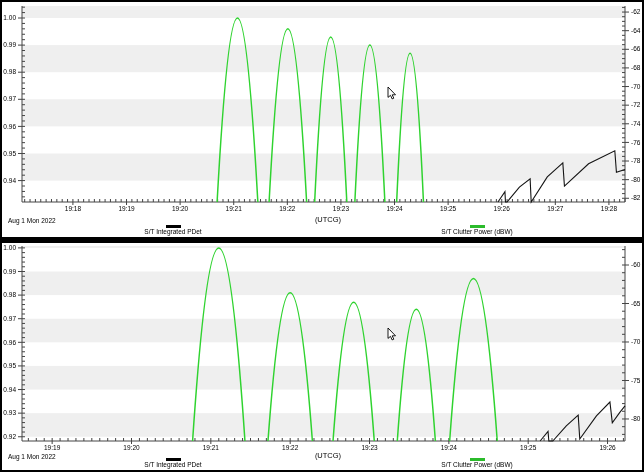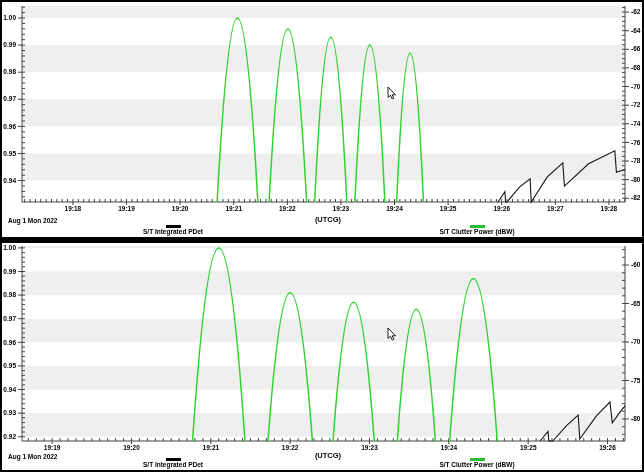--- a/index.html
+++ b/index.html
@@ -1,18 +1,18 @@
 <!DOCTYPE html>
 <html><head>
 <meta charset="utf-8">
 <style>
   html,body{margin:0;padding:0;background:#888;}
   .root{position:relative;width:644px;height:472px;background:#000;
         font-family:"Liberation Sans",sans-serif;overflow:hidden;}
-  .panel{position:absolute;background:#fff;overflow:hidden;font-weight:bold;}
+  .panel{position:absolute;background:#fff;overflow:hidden;}
   #p1{left:2px;top:2px;width:640px;height:235px;}
   #p2{left:2px;top:243px;width:640px;height:227px;}
   svg.plot{position:absolute;left:0;top:0;}
   .date{position:absolute;left:6px;font-size:6.5px;color:#000;white-space:nowrap;}
   #p1 .date{top:215px;} #p2 .date{top:210px;}
   .utcg{position:absolute;left:281px;width:90px;text-align:center;font-size:7.5px;color:#000;}
   #p1 .utcg{top:213px;} #p2 .utcg{top:208px;}
   .legend{position:absolute;width:140px;text-align:center;font-size:6.5px;color:#000;line-height:1.05;}
   #p1 .legend{top:223px;} #p2 .legend{top:215px;}
   .legend.l1{left:101px;} .legend.l2{left:405px;}

